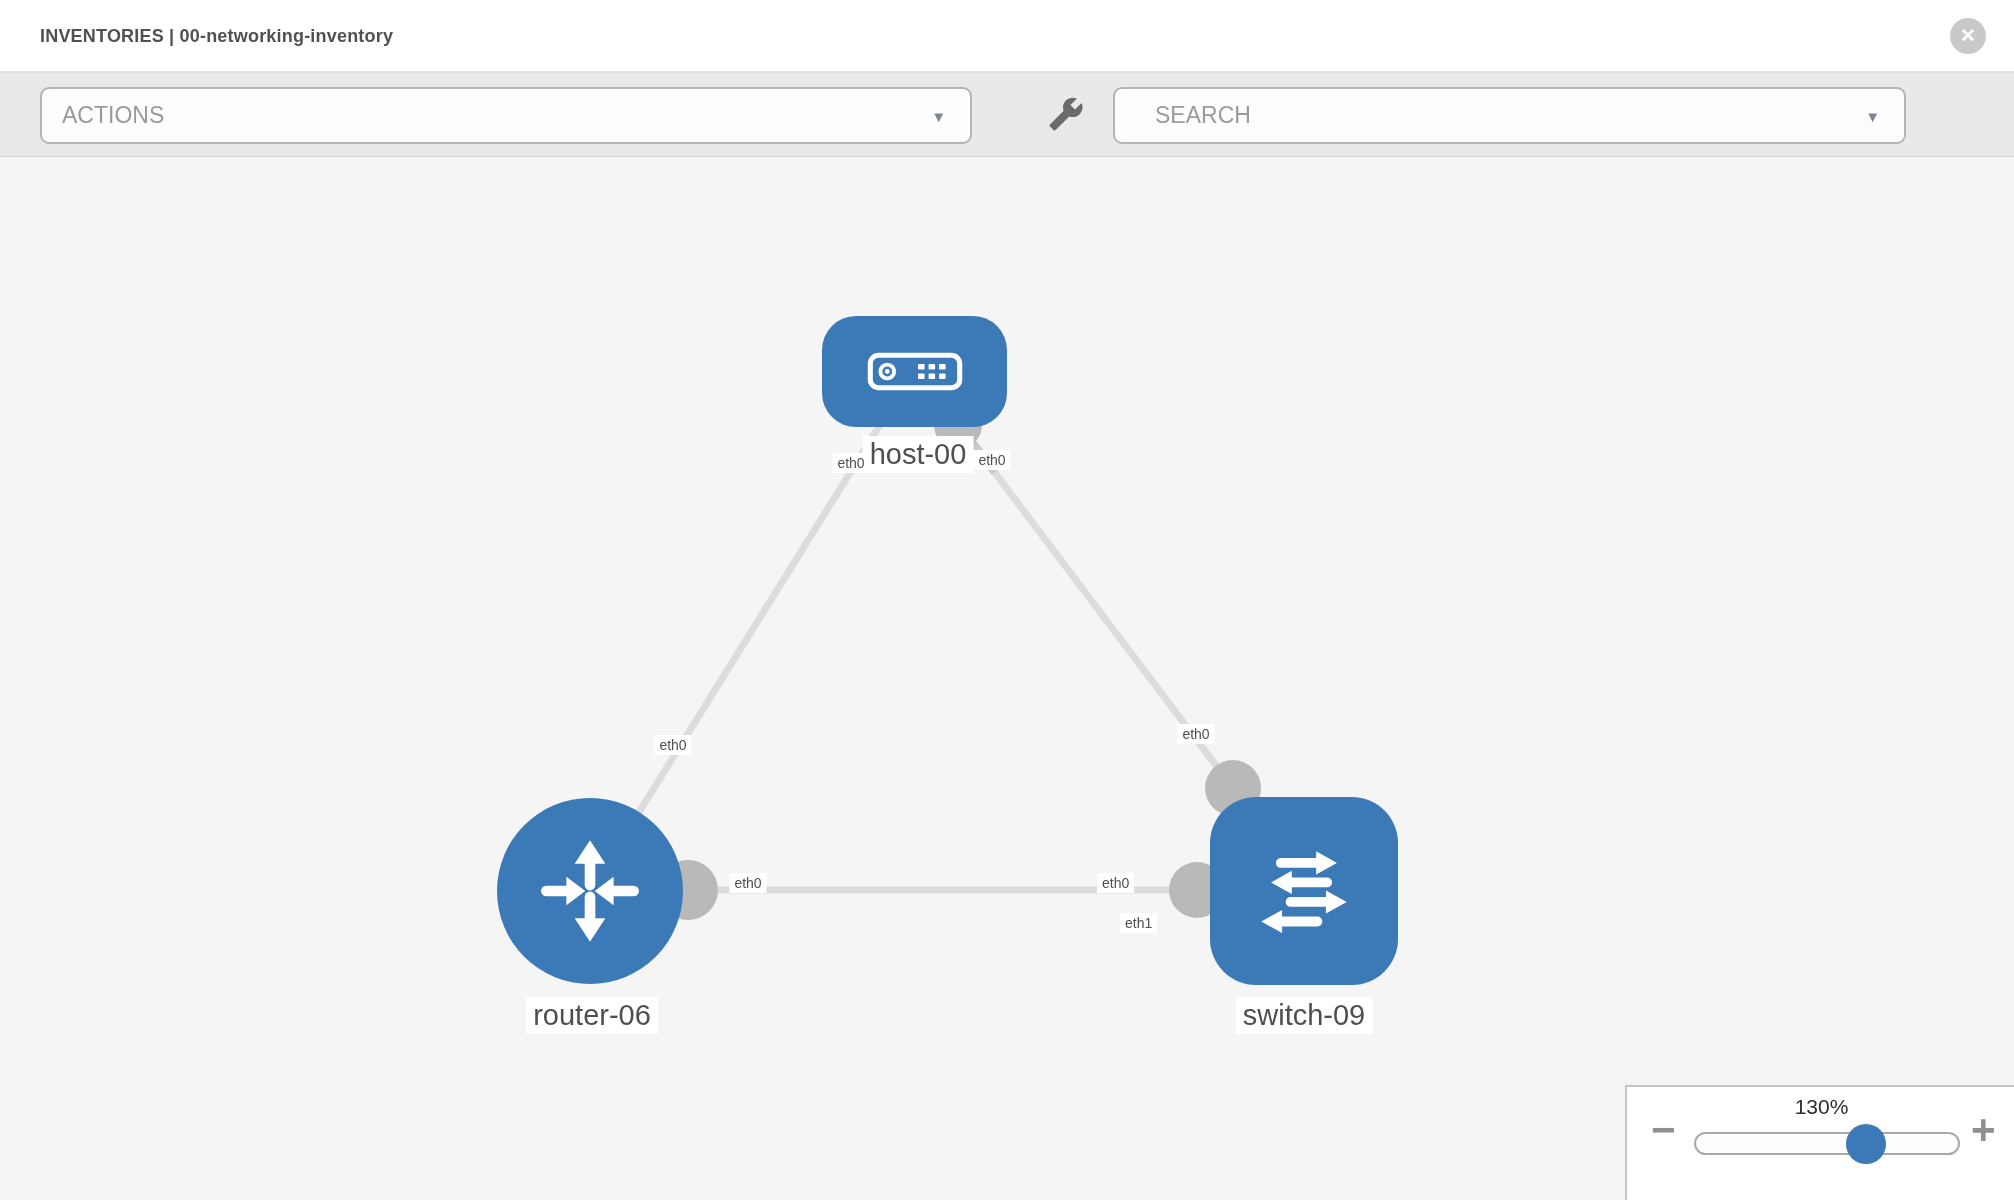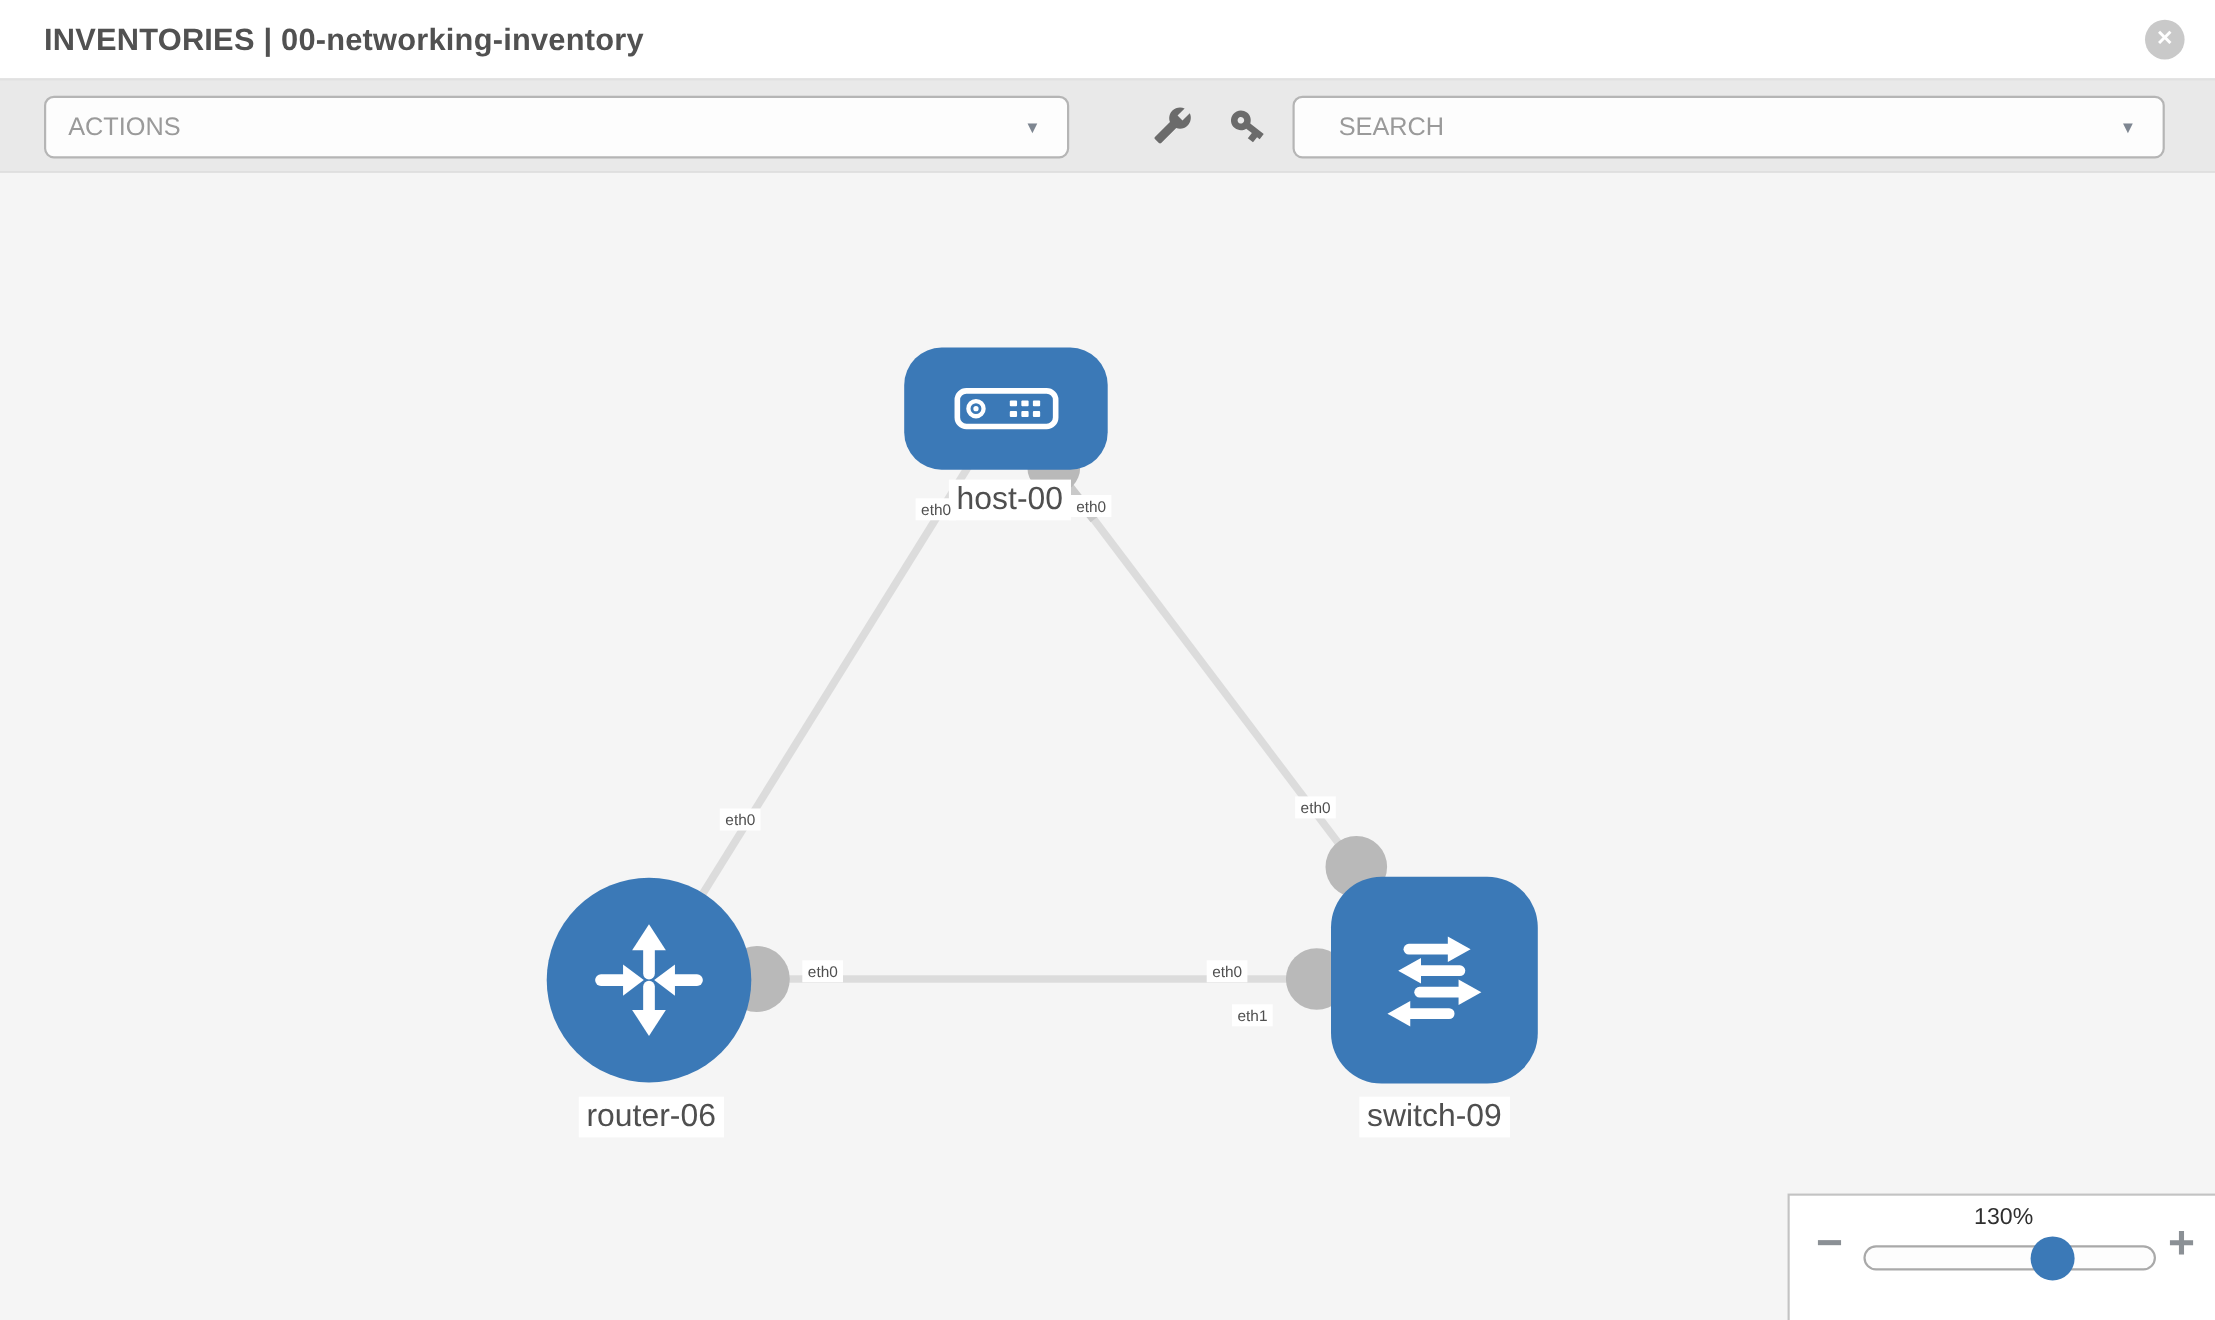--- a/index.html
+++ b/index.html
@@ -18,21 +18,21 @@
   }
   .app{position:relative;width:2014px;height:1200px;}
 
   
   .titlebar{
     position:relative;height:72px;background:#fff;
     border-bottom:1px solid #e2e2e2;
   }
   .page-title{
     position:absolute;left:40px;top:0;line-height:72px;margin:0;
-    font-size:28px;font-weight:700;color:#515151;letter-spacing:.2px;
+    font-size:18px;font-weight:700;color:#515151;letter-spacing:.2px;
   }
   .close-btn{
     position:absolute;right:28px;top:18px;width:36px;height:36px;
     border:none;border-radius:50%;background:#c9c9c9;cursor:pointer;
     color:#fff;font-size:19px;font-weight:700;line-height:36px;text-align:center;padding:0;
   }
 
   
   .toolbar{
     position:relative;height:85px;background:var(--toolbar-bg);
@@ -42,21 +42,21 @@
     position:absolute;top:14px;height:57px;background:#fdfdfd;
     border:2px solid #b5b5b5;border-radius:9px;
     font-size:23px;color:#9a9a9a;line-height:53px;padding-left:20px;
     cursor:pointer;
   }
   .dropdown .caret{
     position:absolute;right:24px;top:0;line-height:55px;
     font-size:15px;color:#7e8691;
   }
   .dd-actions{left:40px;width:932px;}
-  .dd-search{left:1175px;width:793px;padding-left:40px;}
+  .dd-search{left:1113px;width:793px;padding-left:40px;}
   .tool-btn{
     position:absolute;top:22px;width:40px;height:40px;border:none;background:transparent;
     padding:0;cursor:pointer;color:#6b6b6b;
   }
   .tool-btn svg{width:36px;height:36px;fill:#6b6b6b;}
   .tool-wrench{left:1046px;}
   .tool-key{left:1114px;}
 
   
   .canvas{

